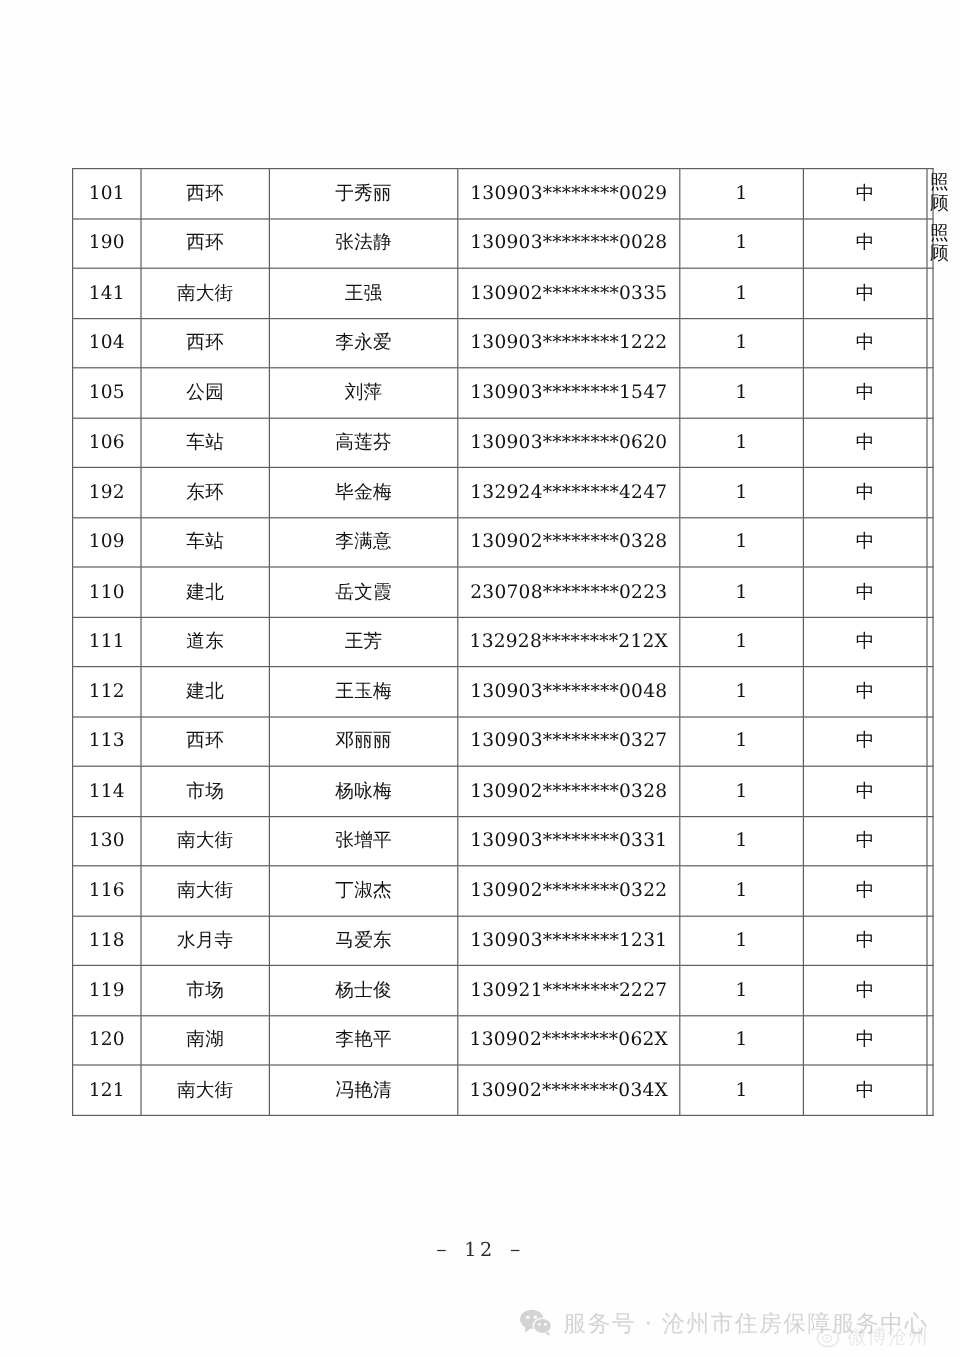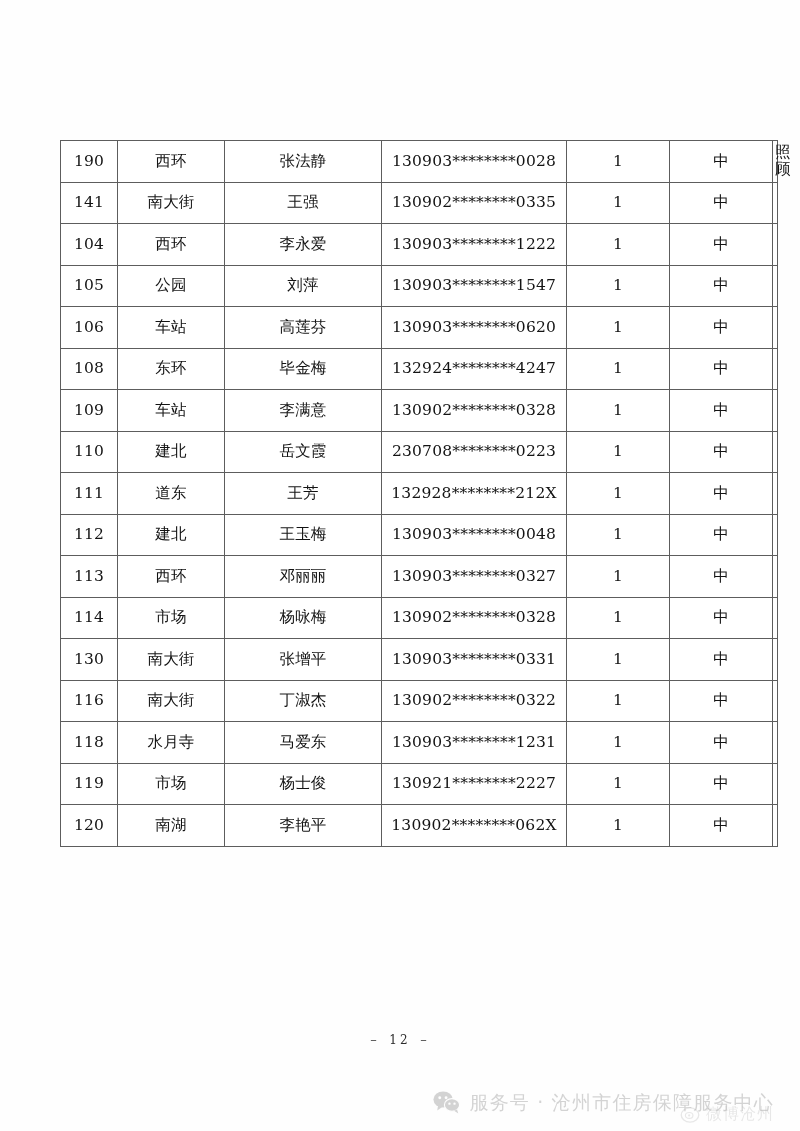--- a/index.html
+++ b/index.html
@@ -56,21 +56,21 @@
   td.c-type     { width: 98px; }
   td.c-remark   { width: 0px; }
 
   
   .page-number {
     position: absolute;
     left: 0;
     right: 0;
     top: 1032px;
     text-align: center;
-    font-size: 12px;
+    font-size: 16px;
     letter-spacing: 3px;
     color: #2b2b2b;
   }
 
   
   .footer-band {
     position: absolute;
     left: 0;
     right: 0;
     bottom: 0;
@@ -115,20 +115,29 @@
 </style>
 </head>
 <body>
 
 <div class="page">
 
   <div class="table-wrap">
     <table class="roster">
       <tbody>
           <tr>
+            <td class="c-seq">101</td>
+            <td class="c-area">西环</td>
+            <td class="c-name">于秀丽</td>
+            <td class="c-id">130903********0029</td>
+            <td class="c-count">1</td>
+            <td class="c-type">中</td>
+            <td class="c-remark">照顾</td>
+          </tr>
+          <tr>
             <td class="c-seq">190</td>
             <td class="c-area">西环</td>
             <td class="c-name">张法静</td>
             <td class="c-id">130903********0028</td>
             <td class="c-count">1</td>
             <td class="c-type">中</td>
             <td class="c-remark">照顾</td>
           </tr>
           <tr>
             <td class="c-seq">141</td>
@@ -160,21 +169,21 @@
           <tr>
             <td class="c-seq">106</td>
             <td class="c-area">车站</td>
             <td class="c-name">高莲芬</td>
             <td class="c-id">130903********0620</td>
             <td class="c-count">1</td>
             <td class="c-type">中</td>
             <td class="c-remark"></td>
           </tr>
           <tr>
-            <td class="c-seq">108</td>
+            <td class="c-seq">192</td>
             <td class="c-area">东环</td>
             <td class="c-name">毕金梅</td>
             <td class="c-id">132924********4247</td>
             <td class="c-count">1</td>
             <td class="c-type">中</td>
             <td class="c-remark"></td>
           </tr>
           <tr>
             <td class="c-seq">109</td>
             <td class="c-area">车站</td>
@@ -263,20 +272,29 @@
             <td class="c-id">130921********2227</td>
             <td class="c-count">1</td>
             <td class="c-type">中</td>
             <td class="c-remark"></td>
           </tr>
           <tr>
             <td class="c-seq">120</td>
             <td class="c-area">南湖</td>
             <td class="c-name">李艳平</td>
             <td class="c-id">130902********062X</td>
+            <td class="c-count">1</td>
+            <td class="c-type">中</td>
+            <td class="c-remark"></td>
+          </tr>
+          <tr>
+            <td class="c-seq">121</td>
+            <td class="c-area">南大街</td>
+            <td class="c-name">冯艳清</td>
+            <td class="c-id">130902********034X</td>
             <td class="c-count">1</td>
             <td class="c-type">中</td>
             <td class="c-remark"></td>
           </tr>
         </tbody>
     </table>
   </div>
 
   <div class="page-number">－ 12 －</div>
 

